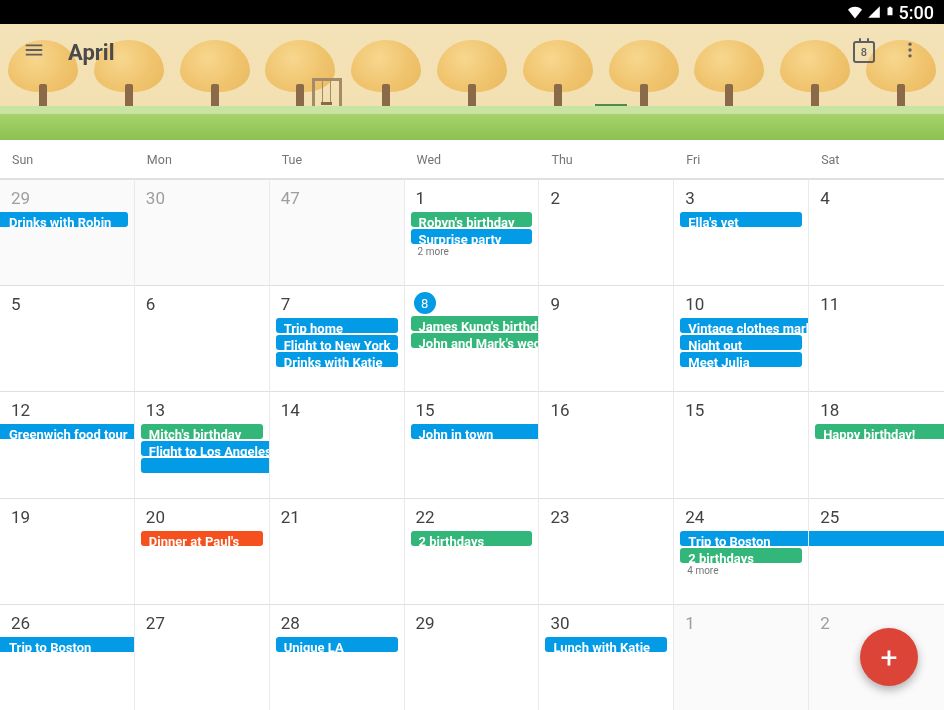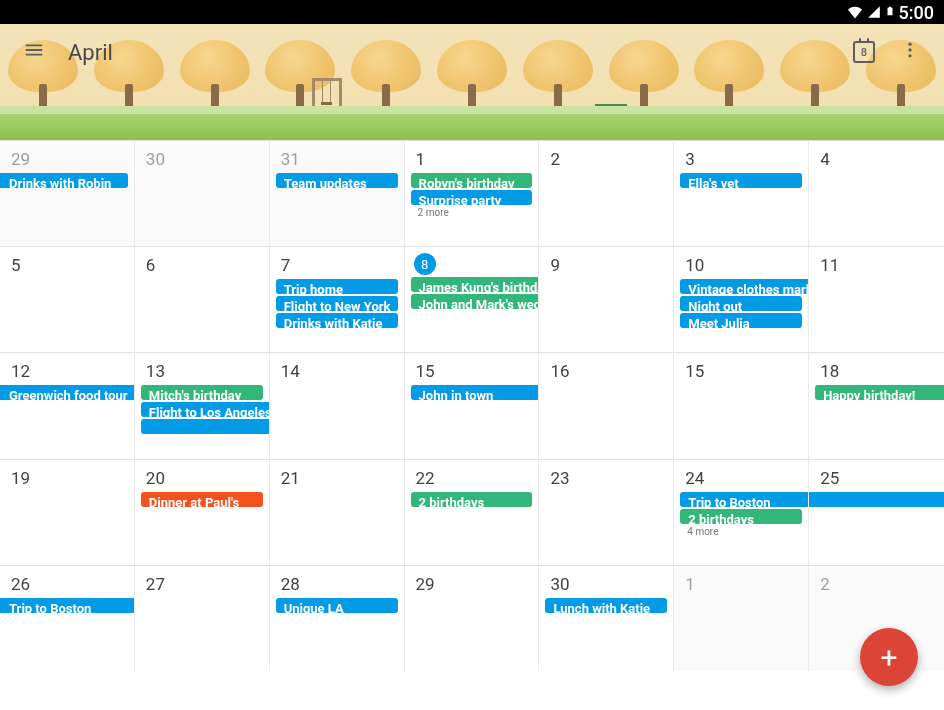--- a/index.html
+++ b/index.html
@@ -23,21 +23,21 @@
   .bench .l1{left:3px;} .bench .l2{right:3px;}
   .swing { position:absolute; bottom:22px; left:33%; width:30px; height:40px;}
   .swing .frame{position:absolute; top:0; left:0; right:0; height:3px; background:#a58a66;}
   .swing .post{position:absolute; top:0; width:3px; height:40px; background:#a58a66;}
   .swing .p1{left:0;} .swing .p2{right:0;}
   .swing .rope{position:absolute; top:3px; width:1px; height:22px; background:#a58a66;}
   .swing .r1{left:10px;} .swing .r2{left:18px;}
   .swing .seat{position:absolute; top:24px; left:9px; width:11px; height:3px; background:#8a6a48;}
   .appbar { position:absolute; left:0; right:0; top:0; height:56px; display:flex; align-items:center; padding:0 20px; color:#4a4a4a; }
   .appbar .spacer { flex:1; }
-  .appbar .title { font-size:22px; font-weight:400; margin-left:20px; color:#4a4a4a; }
+  .appbar .title { font-size:22px; font-weight:700; margin-left:20px; color:#4a4a4a; }
   .icon-btn { width:28px; height:28px; display:flex; align-items:center; justify-content:center; cursor:pointer; }
   .icon-btn + .icon-btn { margin-left:18px; }
   .appbar svg { fill:#5f5f5f; }
   .today-icon { position:relative; width:22px; height:22px; border:2px solid #5f5f5f; border-radius:3px; display:flex; align-items:center; justify-content:center; font-size:11px; font-weight:500; color:#5f5f5f;}
   .today-icon::before, .today-icon::after { content:""; position:absolute; top:-5px; width:2px; height:5px; background:#5f5f5f; border-radius:1px;}
   .today-icon::before{ left:4px;} .today-icon::after{ right:4px;}
   
   .weekday-row { display:grid; grid-template-columns: repeat(7,1fr); height:39px; border-bottom:1px solid #e0e0e0; background:#fff;}
   .weekday { padding:12px 0 0 12px; font-size:12.5px; color:#757575; }
   
@@ -155,29 +155,36 @@
     <div class="icon-btn">
       <span><svg width="20" height="20" viewBox="0 0 24 24">
               <circle cx="12" cy="5" r="2"></circle>
               <circle cx="12" cy="12" r="2"></circle>
               <circle cx="12" cy="19" r="2"></circle>
             </svg></span>
     </div>
   </div>
 </div>
 
+<div class="weekday-row">
+  <div class="weekday">Sun</div>
+  <div class="weekday">Mon</div>
+  <div class="weekday">Tue</div>
+  <div class="weekday">Wed</div>
+  <div class="weekday">Thu</div>
+  <div class="weekday">Fri</div>
+  <div class="weekday">Sat</div>
+</div>
 
 <div class="grid" id="grid">
       <div class="cell outside"><div class="daynum">29</div><div class="events">
           <div class="event c-blue span-left">Drinks with Robin</div>
         </div></div>
       <div class="cell outside"><div class="daynum">30</div><div class="events"></div></div>
-      <div class="cell outside"><div class="daynum">31</div><div class="events">
-          <div class="event c-blue">Team updates</div>
-        </div></div>
+      <div class="cell outside"><div class="daynum">47</div></div>
       <div class="cell"><div class="daynum">1</div><div class="events">
           <div class="event c-green">Robyn's birthday</div>
           <div class="event c-blue">Surprise party</div>
         </div><div class="more">2 more</div></div>
       <div class="cell"><div class="daynum">2</div><div class="events"></div></div>
       <div class="cell"><div class="daynum">3</div><div class="events">
           <div class="event c-blue">Ella's vet</div>
         </div></div>
       <div class="cell"><div class="daynum">4</div><div class="events"></div></div>
       <div class="cell"><div class="daynum">5</div><div class="events"></div></div>

